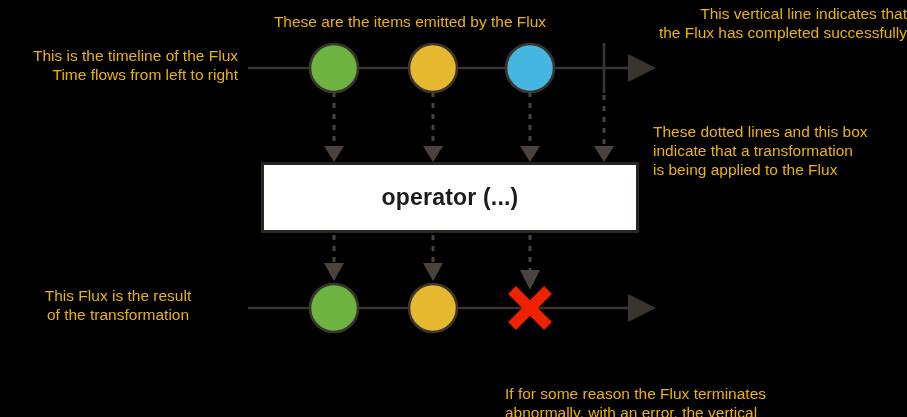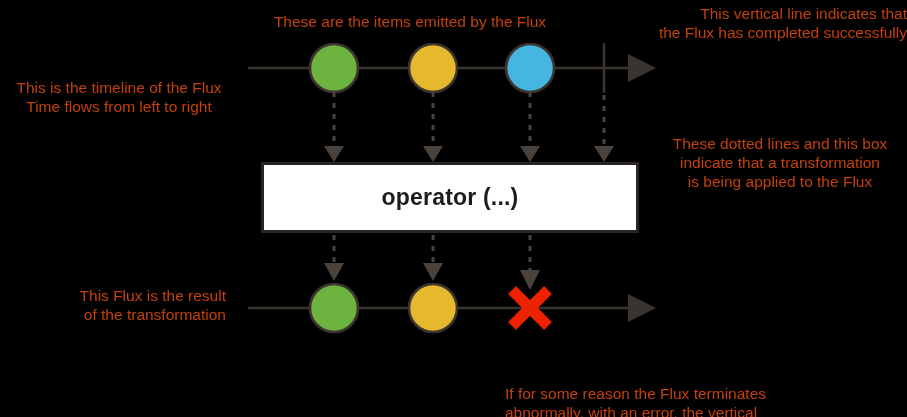--- a/index.html
+++ b/index.html
@@ -21,36 +21,36 @@
   }
   svg.layer {
     position: absolute;
     left: 0;
     top: 0;
     width: 907px;
     height: 417px;
   }
   .annot {
     position: absolute;
-    color: #c2410c;
+    color: #eab308;
     font-size: 15.5px;
     line-height: 19px;
     white-space: pre;
     font-family: "Liberation Sans", sans-serif;
   }
   .annot.right { text-align: right; }
   .annot.left  { text-align: left; }
   .annot.center { text-align: center; }
 
-  #a-timeline  { left: 0px;   top: 46px;  width: 238px; text-align: center; margin-top: 32px; }
+  #a-timeline  { left: 0px;   top: 46px;  width: 238px; text-align: right; }
   #a-items     { left: 235px; top: 12px;  width: 350px; text-align: center; }
   #a-complete  { left: 597px; top: 4px;   width: 310px; text-align: right; }
-  #a-transform { left: 653px; top: 134px; width: 254px; text-align: center; }
+  #a-transform { left: 653px; top: 122px; width: 254px; text-align: left; }
   #a-boxtext   { left: 653px; top: 215px; width: 254px; text-align: left; }
-  #a-result    { left: 10px;  top: 286px; width: 216px; text-align: right; }
+  #a-result    { left: 10px;  top: 286px; width: 216px; text-align: center; }
   #a-error     { left: 505px; top: 349px; width: 400px; text-align: left; margin-top: 35px; }
 
   #operator-box {
     position: absolute;
     left: 261px;
     top: 162px;
     width: 378px;
     height: 71px;
     background: #ffffff;
     border: 3px solid #2b2522;

